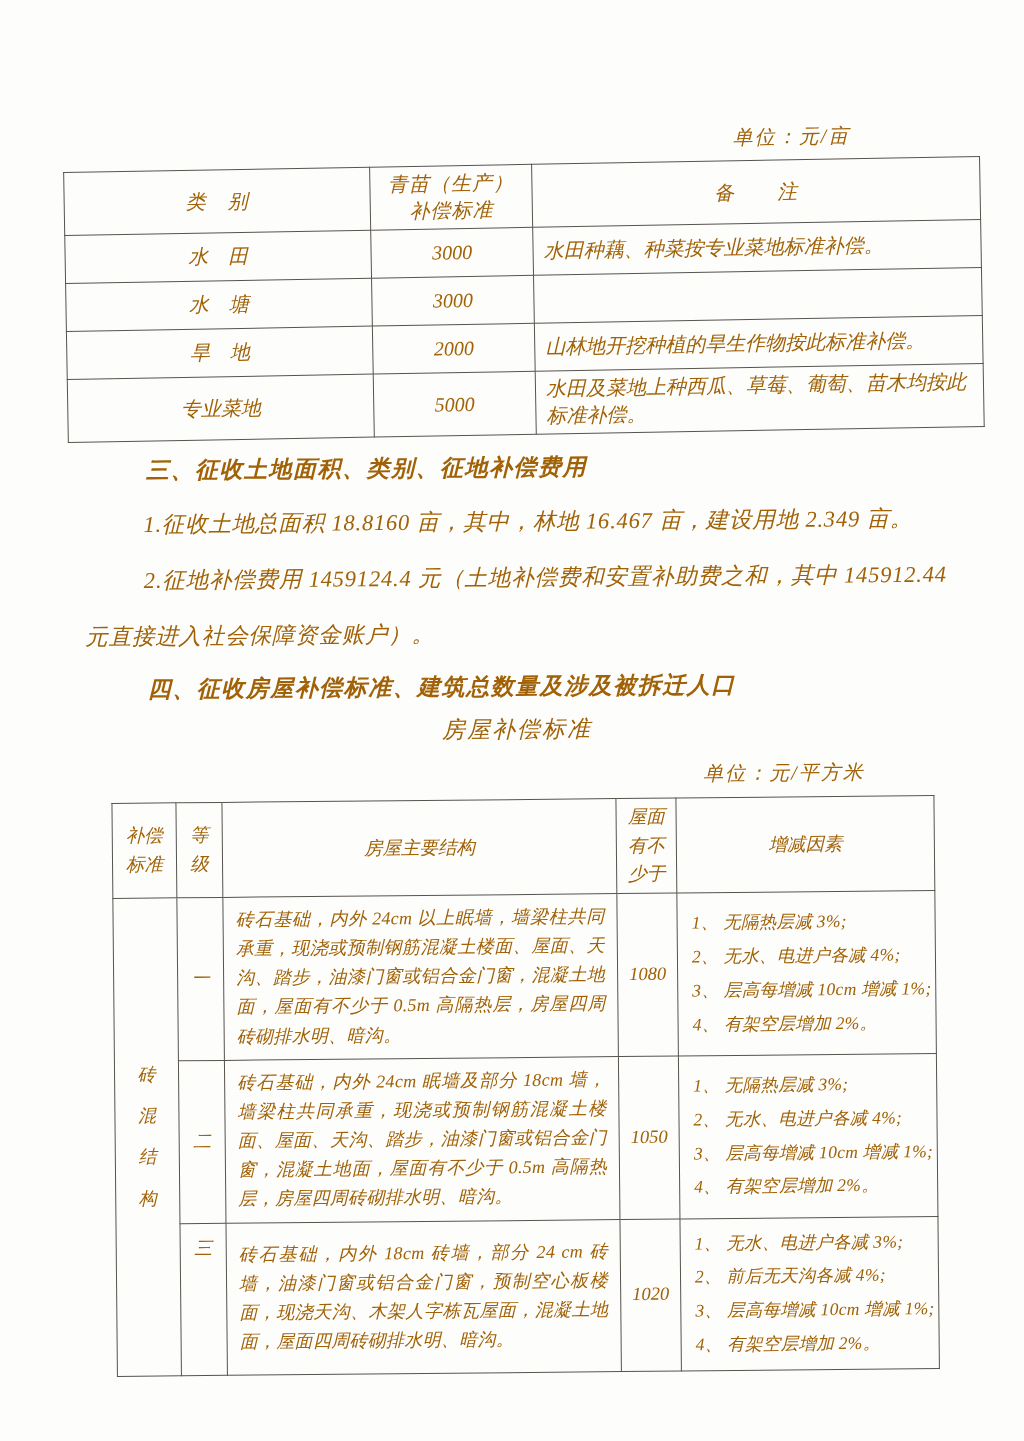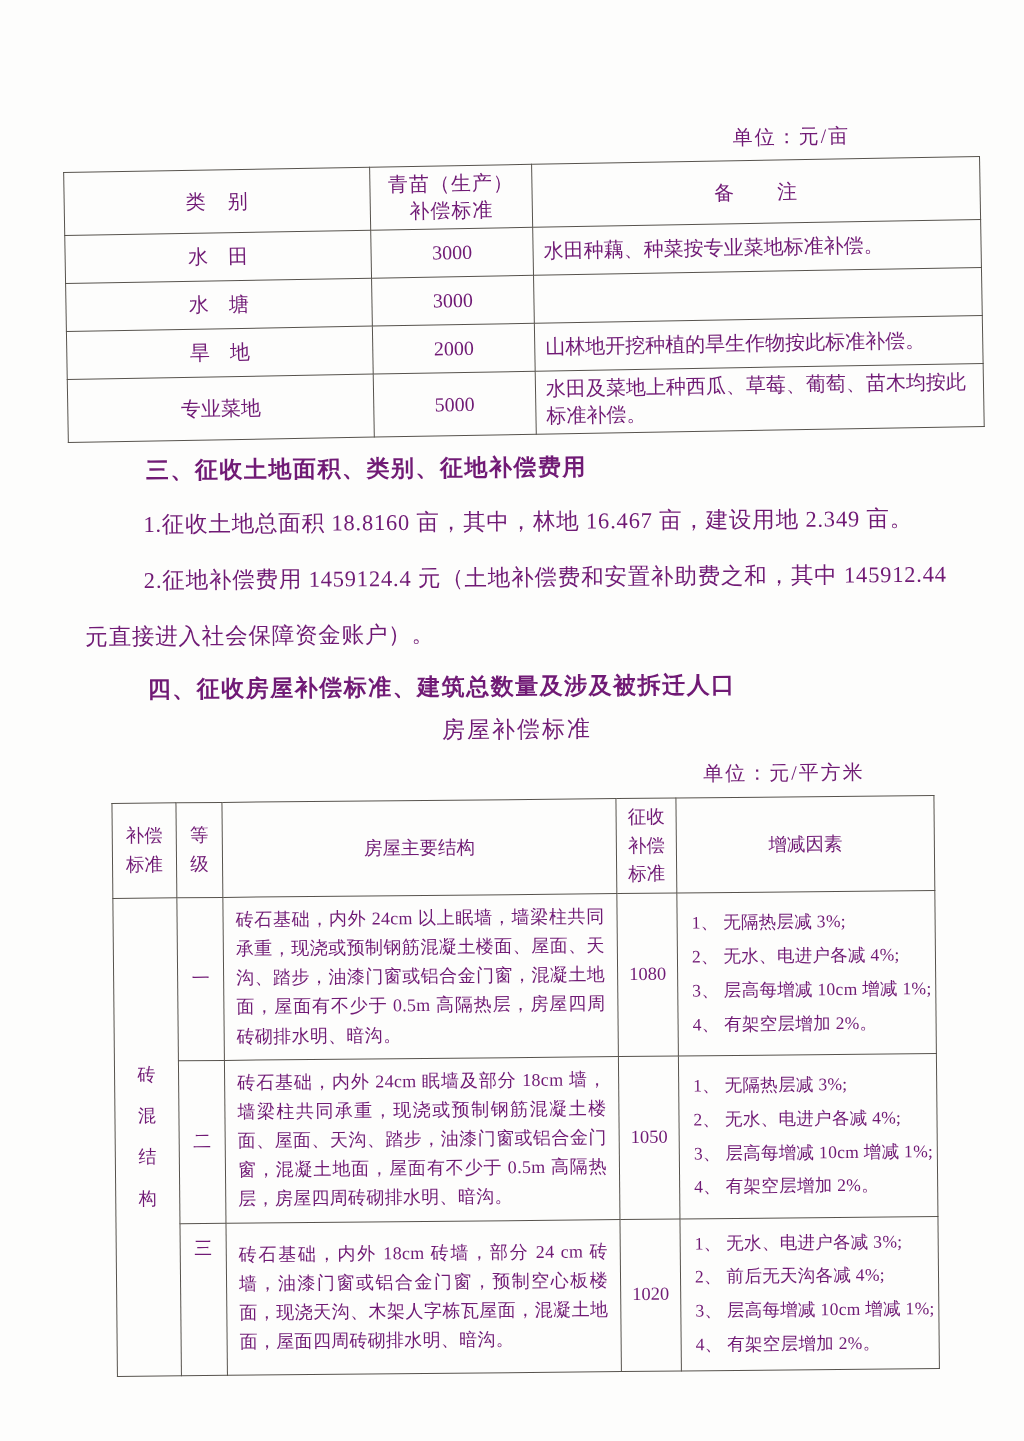--- a/index.html
+++ b/index.html
@@ -6,24 +6,25 @@
     margin: 0;
     padding: 0;
     background: #e8e8e8;
   }
   .page {
     position: relative;
     width: 1024px;
     height: 1441px;
     margin: 0 auto;
     background: #fdfdfc;
-    color: #701a75;
+    color: #a16207;
     font-family: "Liberation Serif", "DejaVu Serif", serif;
     overflow: hidden;
     box-sizing: border-box;
+    font-style: italic;
   }
   
   .t1-wrap {
     padding-top: 128px;
     margin-left: 64px;
     width: 916px;
     transform: rotate(-1.0deg);
     transform-origin: 50% 50%;
   }
   .unit-note {
@@ -190,21 +191,21 @@
           <col style="width:46px">
           <col style="width:394px">
           <col style="width:60px">
           <col style="width:258px">
       </colgroup>
       <tbody>
         <tr class="h-row">
           <td class="hdr">补偿标准</td>
           <td class="hdr">等级</td>
           <td class="hdr">房屋主要结构</td>
-          <td class="hdr">征收补偿标准</td>
+          <td class="hdr">屋面有不少于</td>
           <td class="hdr">增减因素</td>
         </tr>
         <tr class="row-1">
           <td class="type-cell" rowspan="3">
             <span class="vert-text">砖混结构</span>
           </td>
           <td class="grade-cell">一</td>
           <td class="structure-cell">砖石基础，内外 24cm 以上眠墙，墙梁柱共同承重，现浇或预制钢筋混凝土楼面、屋面、天沟、踏步，油漆门窗或铝合金门窗，混凝土地面，屋面有不少于 0.5m 高隔热层，房屋四周砖砌排水明、暗沟。</td>
           <td class="standard-cell">1080</td>
           <td class="factors-cell">

